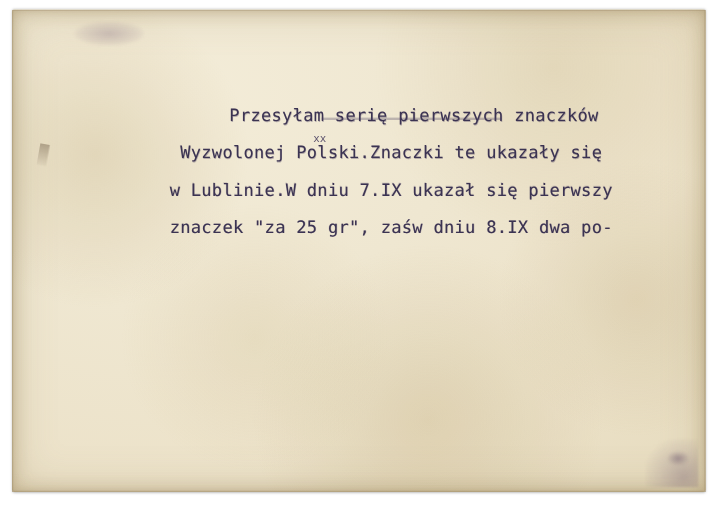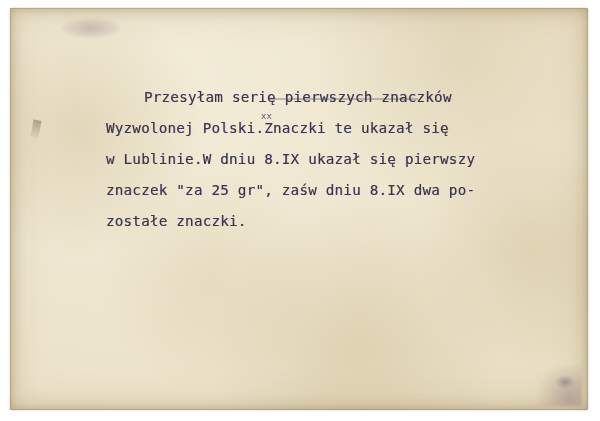--- a/index.html
+++ b/index.html
@@ -113,20 +113,21 @@
     top: 74px;
     width: 440px;
     color: #3b3352;
     font-family: "DejaVu Sans Mono", monospace;
     font-size: 14.2px;
     line-height: 31px;
     letter-spacing: 0.25px;
     text-shadow:
       0.4px 0.3px 0 rgba(70, 58, 92, 0.35),
       -0.3px -0.2px 0 rgba(90, 80, 110, 0.18);
+    text-align: center;
   }
   .note .line {
     white-space: pre;
     display: block;
   }
   .note .line.first {
     text-indent: 38px;
   }
 
   
@@ -161,23 +162,22 @@
     <div class="grain"></div>
     <div class="edge-wear"></div>
 
     <div class="postmark-smudge"></div>
     <div class="pencil-mark"></div>
     <div class="corner-stain"></div>
     <div class="corner-stain2"></div>
 
     <div class="note">
       <span class="line first">Przesyłam serię pierwszych znaczków</span>
-      <span class="line">Wyzwolonej Polski.Znaczki te ukazał się</span>
-      <span class="line">w Lublinie.W dniu 8.IX ukazał się pierwszy</span>
+      <span class="line">Wyzwolonej Polski.Znaczki te ukazały się</span>
+      <span class="line">w Lublinie.W dniu 7.IX ukazał się pierwszy</span>
       <span class="line">znaczek "za 25 gr", zaśw dniu 8.IX dwa po-</span>
-      <span class="line">zostałe znaczki.</span>
     </div>
 
     <div class="line-fade"></div>
     <div class="overtype-mark">xx</div>
 
   </div>
 </div>
 
 </body></html>

